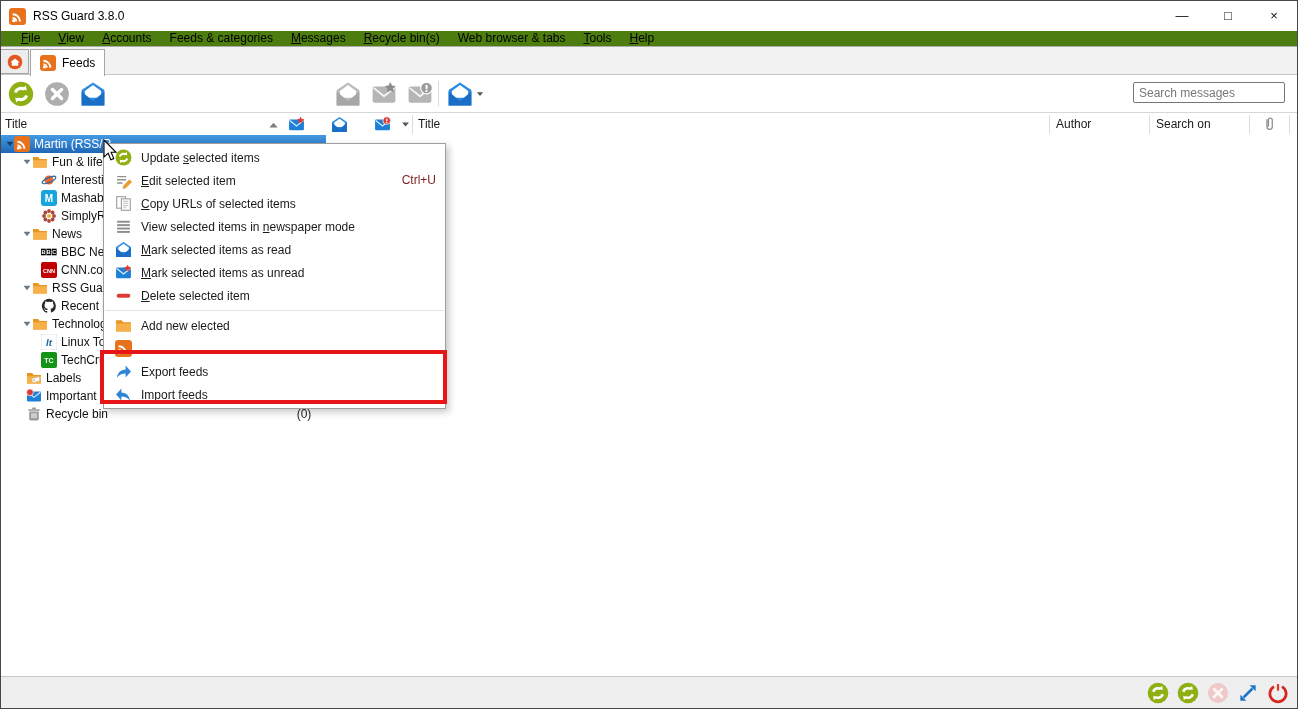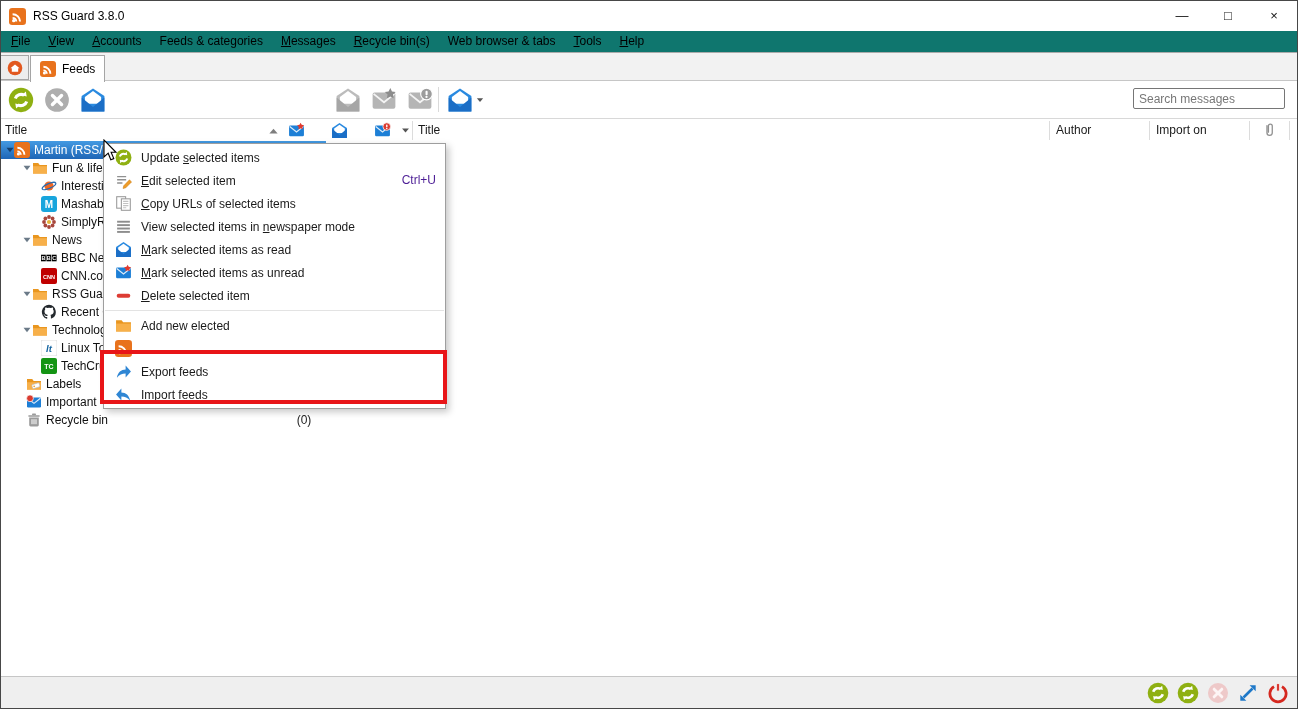--- a/index.html
+++ b/index.html
@@ -8,22 +8,22 @@
             border:1px solid #474747; overflow:hidden; }
 
   
   .titlebar { height:30px; background:#fff; display:flex; align-items:center; }
   .ticon { width:17px; height:17px; margin:0 7px 0 8px; }
   .ttext { color:#000; }
   .wctrls { margin-left:auto; display:flex; }
   .wbtn { width:46px; height:30px; line-height:30px; text-align:center; font-size:13px; color:#111; }
 
   
-  .menubar { height:22px; background:#0f766e; display:flex; align-items:center;
-             padding-left:1px; border-bottom:1px solid #ababab; }
+  .menubar { height:16px; background:#4d7c0f; display:flex; align-items:center;
+             padding-left:11px; border-bottom:1px solid #ababab; }
   .mb-item { padding:0 9px; height:22px; line-height:21px; color:#000; white-space:nowrap; }
   u { text-decoration:underline; }
 
   
   .tabstrip { position:relative; height:28px; background:#f2f2f2; border-bottom:1px solid #c6c6c6; z-index:3; }
   .tab { position:absolute; top:2px; display:flex; align-items:center; gap:6px;
          padding:0 9px; height:25px; border:1px solid #a5a5a5; background:#ededed; }
   .tab .ic { width:16px; height:16px; }
   .tab.home { left:0; width:28px; padding:0; justify-content:center; border-left:none; }
   .tab.active { left:29px; background:#fff; height:27px; border-bottom:none; }
@@ -57,21 +57,21 @@
   .f-lbl { position:absolute; top:0; }
   .f-cnt { position:absolute; left:288px; width:30px; text-align:center; color:#222; }
 
   
   #context-menu { position:absolute; left:102px; top:142px; width:343px; background:#fff;
                   border:1px solid #9e9e9e; box-shadow:3px 3px 7px rgba(0,0,0,.22);
                   padding:2px 0; z-index:40; }
   .cm-item { height:23px; display:flex; align-items:center; gap:9px; padding:0 9px 0 11px; color:#1a1a1a; }
   .cm-ic { width:17px; height:17px; flex:none; }
   .cm-lbl { flex:1; white-space:nowrap; }
-  .cm-sc { color:#4c1d95;margin-top:44px; }
+  .cm-sc { color:#7f1d1d;margin-top:44px; }
   .cm-sep { height:1px; background:#e3e3e3; margin:3px 1px; }
 
   
   #annotation { position:absolute; left:99px; top:349px; width:347px; height:54px;
                 border:4px solid #e81518; z-index:45; pointer-events:none; }
 
   
   .statusbar { position:absolute; left:0; right:0; bottom:0; height:32px;
                background:#efefef; border-top:1px solid #c6c6c6; }
   .sb-group { position:absolute; right:8px; top:4px; display:flex; gap:7px; }
@@ -252,21 +252,21 @@
     <span class="h-ic sm" style="left:399px">
         <svg viewBox="0 0 16 16">
           <path d="M3 5h10l-5 6z" fill="#555"></path>
         </svg>
       </span>
     <span class="h-sep" style="left:411px"></span>
     <span class="h-title" style="left:417px">Title</span>
     <span class="h-sep" style="left:1048px"></span>
     <span class="h-title" style="left:1055px">Author</span>
     <span class="h-sep" style="left:1148px"></span>
-    <span class="h-title" style="left:1155px">Import on</span>
+    <span class="h-title" style="left:1155px">Search on</span>
     <span class="h-sep" style="left:1248px"></span>
     <span class="h-ic" style="left:1260px">
         <svg viewBox="0 0 16 16">
           <path d="M5.6 3.4v6.6a2.5 2.5 0 0 0 5 0V3.8a1.8 1.8 0 0 0-3.6 0v5.8" fill="none" stroke="#8f8f8f" stroke-width="1.2" stroke-linecap="round"></path>
         </svg>
       </span>
     <span class="h-sep" style="left:1288px"></span>
   </div>
 
   <div class="content">

